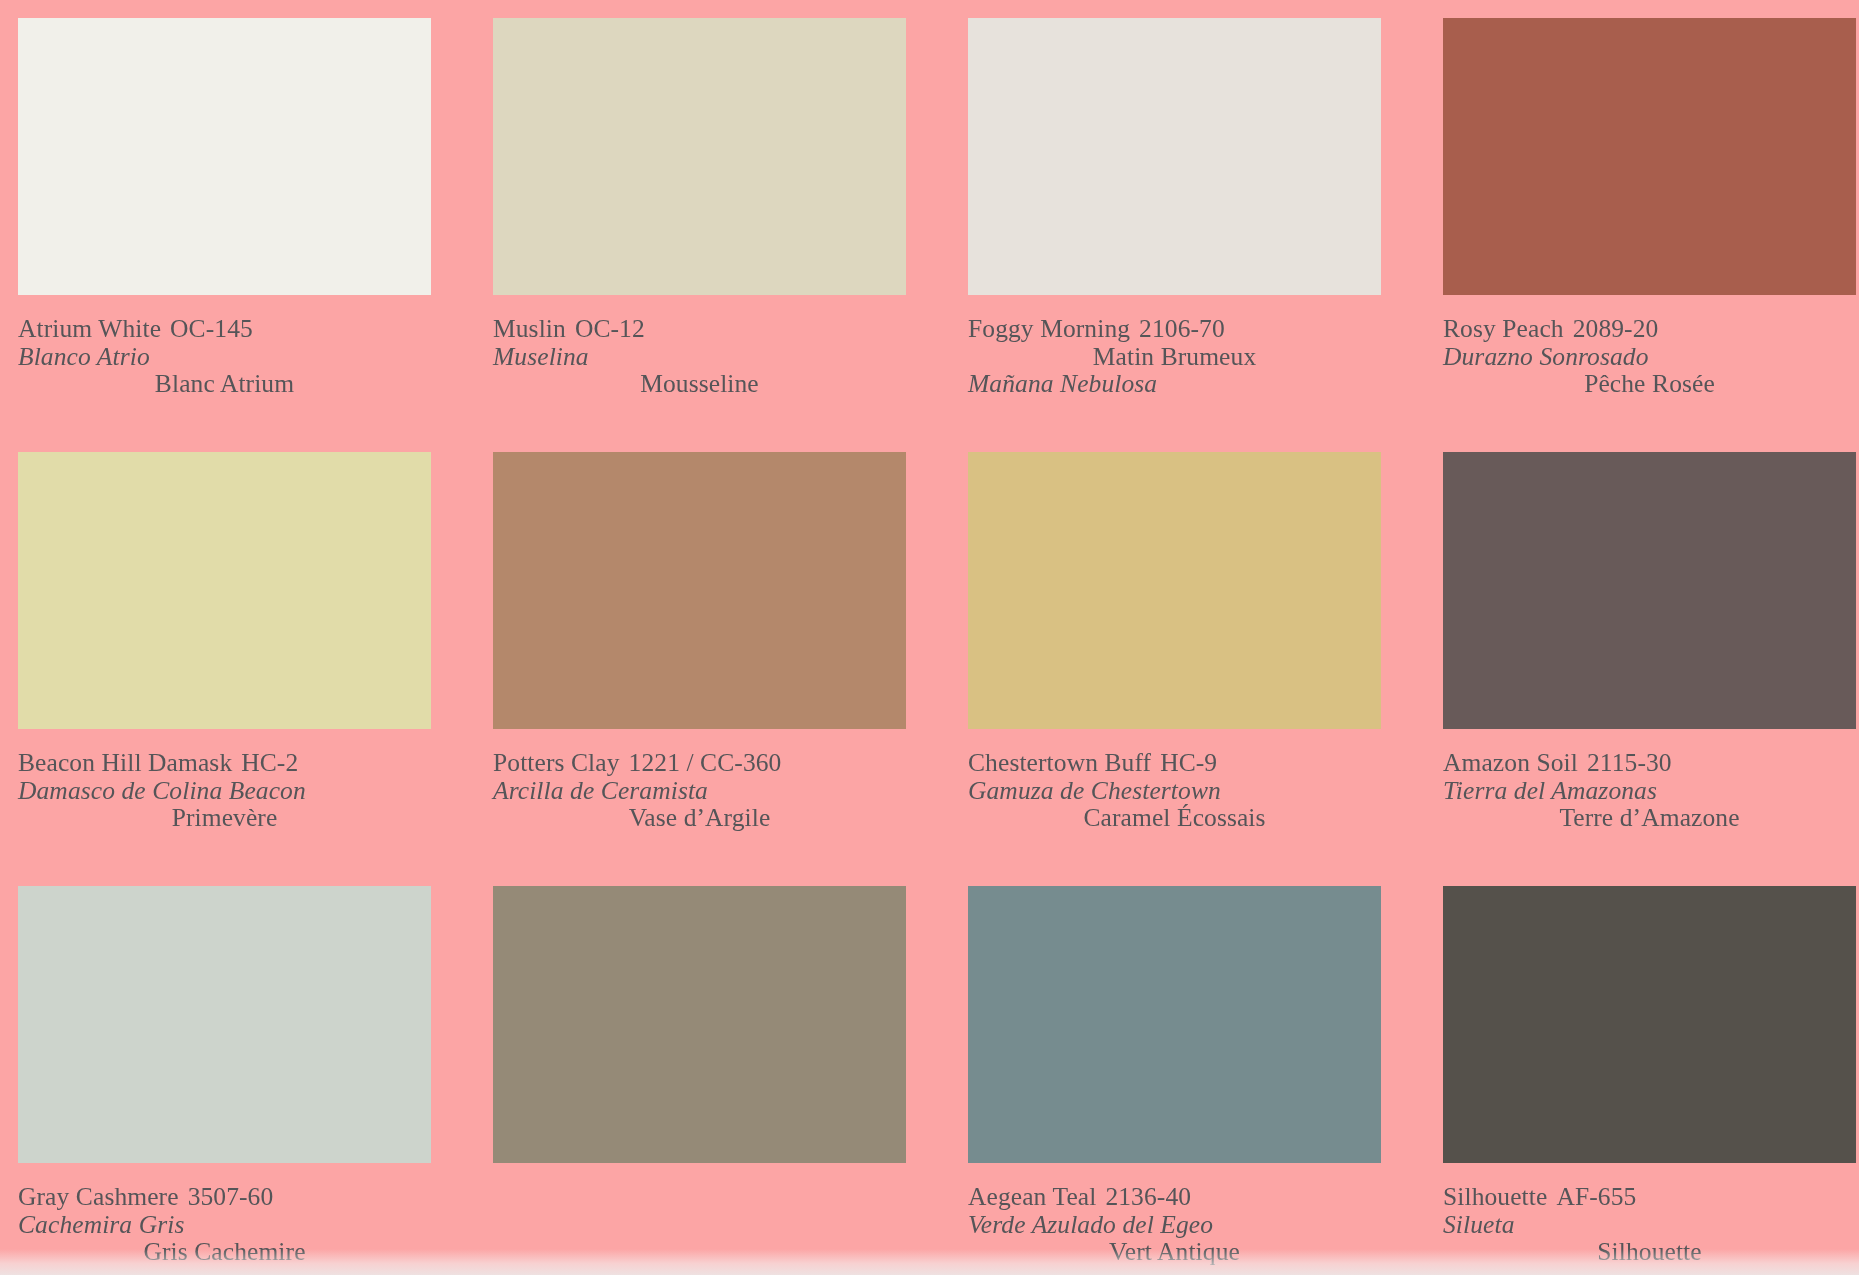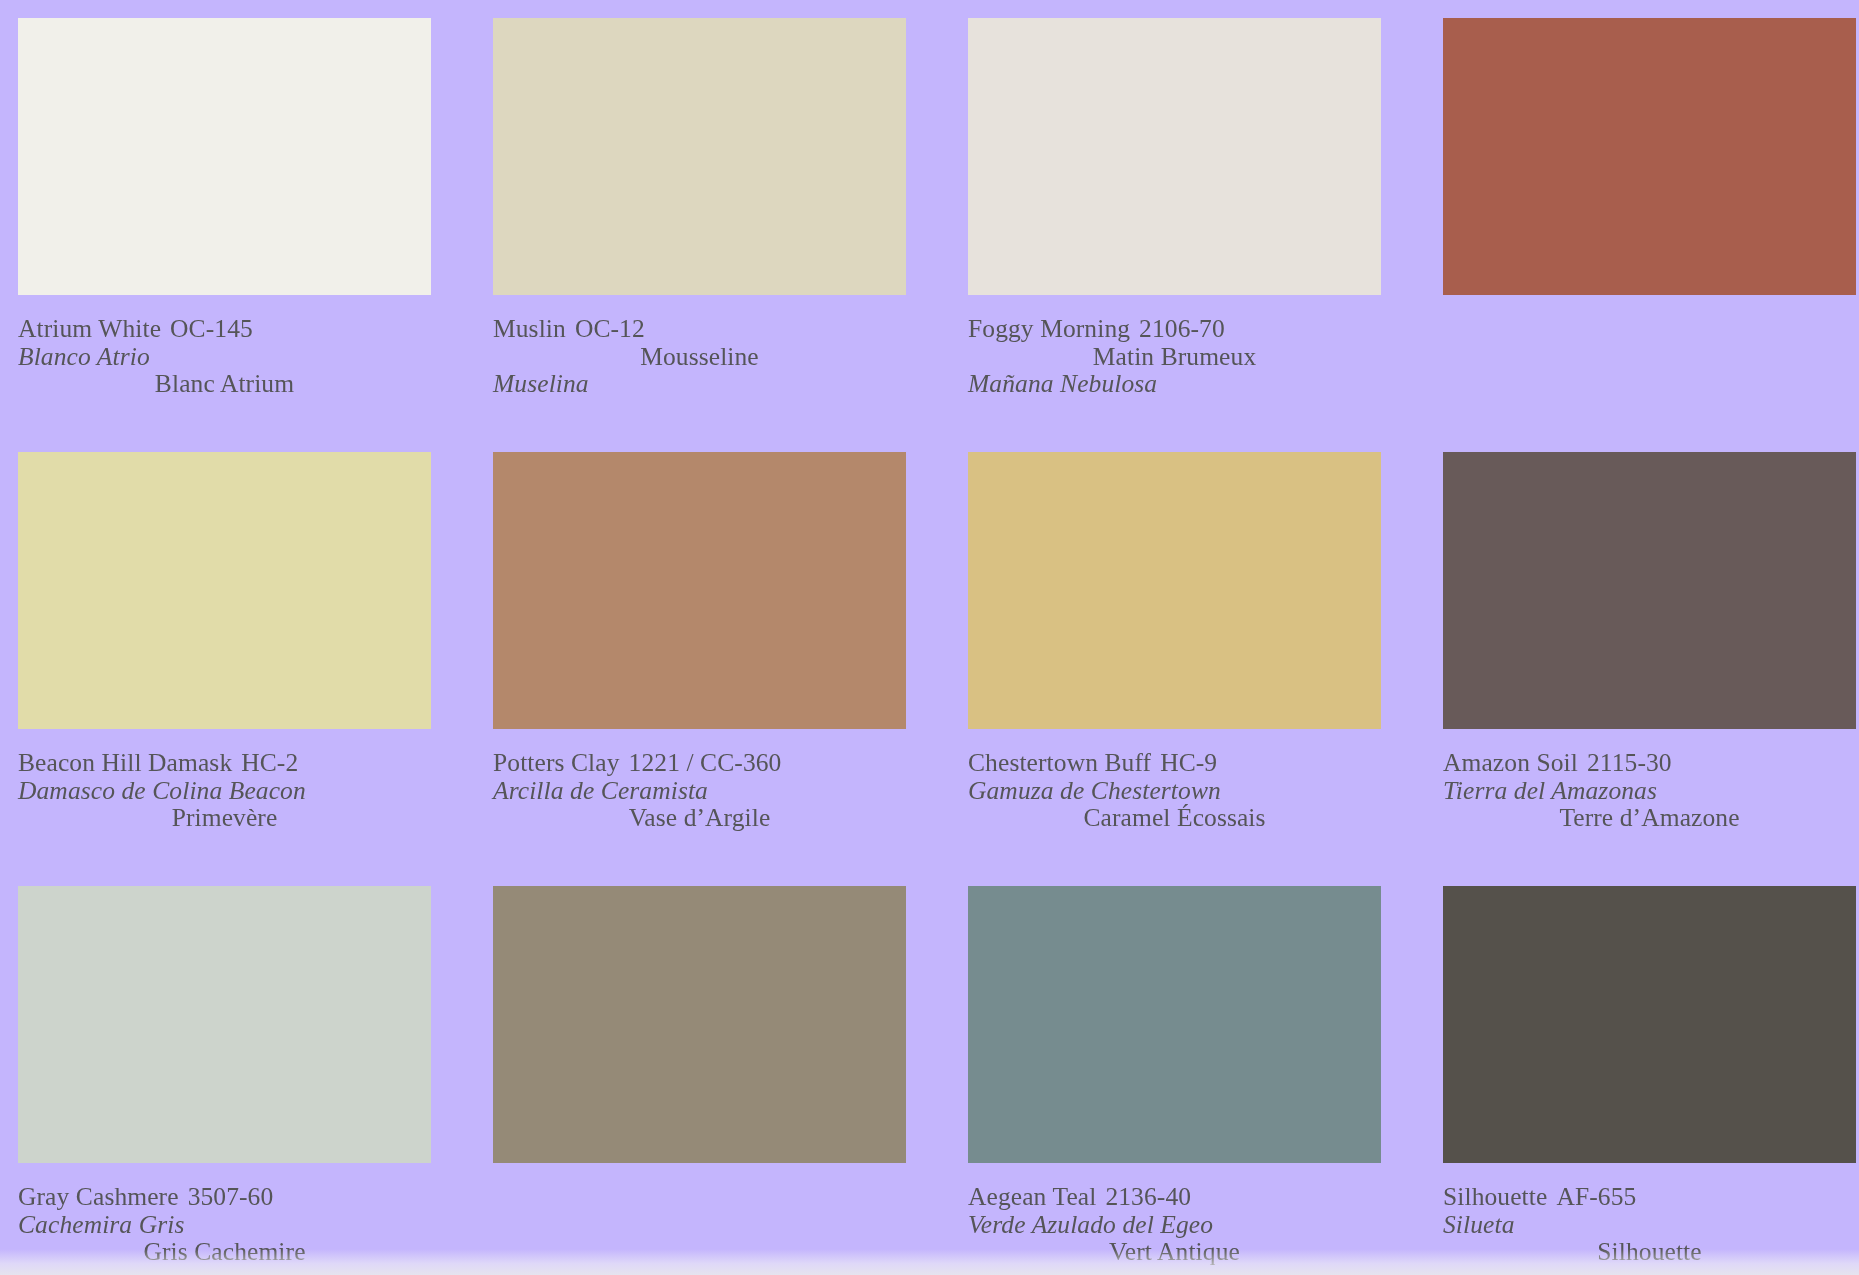--- a/index.html
+++ b/index.html
@@ -11,21 +11,21 @@
     width: 1859px;
     height: 1275px;
     font-family: "Liberation Serif", "DejaVu Serif", serif;
     overflow: hidden;
     position: relative;
   }
   #palette-page {
     position: relative;
     width: 1859px;
     height: 1275px;
-    background: #c4b5fd;
+    background: #fca5a5;
     box-sizing: border-box;
     padding: 18px 0 0 18px;
   }
   .palette-grid {
     display: grid;
     grid-template-columns: repeat(4, 413px);
     grid-template-rows: repeat(3, 434px);
     column-gap: 62px;
     row-gap: 0px;
   }
@@ -83,34 +83,39 @@
         <div class="swatch-labels">
           <div class="label-line label-en"><span>Atrium White</span><span class="name-code-gap"></span><span>OC-145</span></div>
           <div class="label-line label-es">Blanco Atrio</div>
           <div class="label-line label-fr">Blanc Atrium</div>
         </div>
       </div>
       <div class="swatch-card">
         <div class="swatch-chip" style="background-color: rgb(221, 215, 191);"></div>
         <div class="swatch-labels">
           <div class="label-line label-en"><span>Muslin</span><span class="name-code-gap"></span><span>OC-12</span></div>
+          <div class="label-line label-es">Muselina</div>
           <div class="label-line label-fr">Mousseline</div>
-          <div class="label-line label-es">Muselina</div>
         </div>
       </div>
       <div class="swatch-card">
         <div class="swatch-chip" style="background-color: rgb(231, 226, 220);"></div>
         <div class="swatch-labels">
           <div class="label-line label-en"><span>Foggy Morning</span><span class="name-code-gap"></span><span>2106-70</span></div>
           <div class="label-line label-fr">Matin Brumeux</div>
           <div class="label-line label-es">Mañana Nebulosa</div>
         </div>
       </div>
       <div class="swatch-card">
         <div class="swatch-chip" style="background-color: rgb(168, 94, 77);"></div>
+        <div class="swatch-labels">
+          <div class="label-line label-en"><span>Rosy Peach</span><span class="name-code-gap"></span><span>2089-20</span></div>
+          <div class="label-line label-es">Durazno Sonrosado</div>
+          <div class="label-line label-fr">Pêche Rosée</div>
+        </div>
       </div>
       <div class="swatch-card">
         <div class="swatch-chip" style="background-color: rgb(225, 220, 169);"></div>
         <div class="swatch-labels">
           <div class="label-line label-en"><span>Beacon Hill Damask</span><span class="name-code-gap"></span><span>HC-2</span></div>
           <div class="label-line label-es">Damasco de Colina Beacon</div>
           <div class="label-line label-fr">Primevère</div>
         </div>
       </div>
       <div class="swatch-card">

